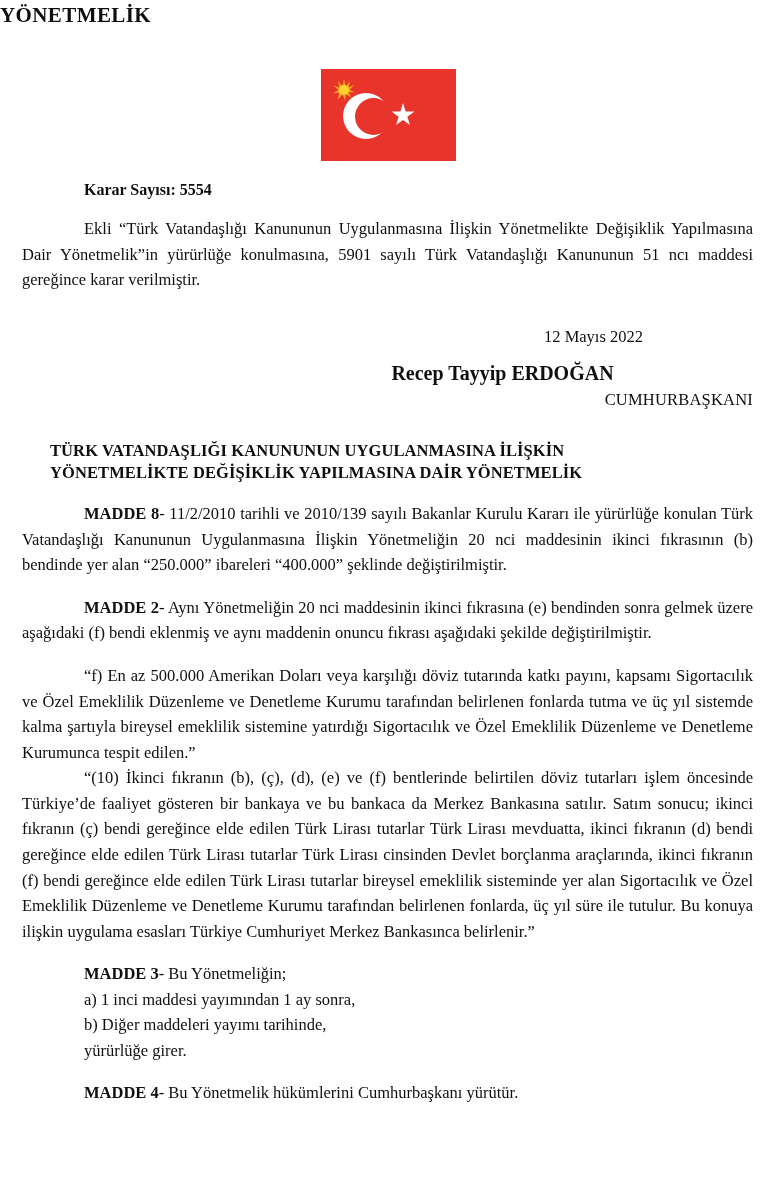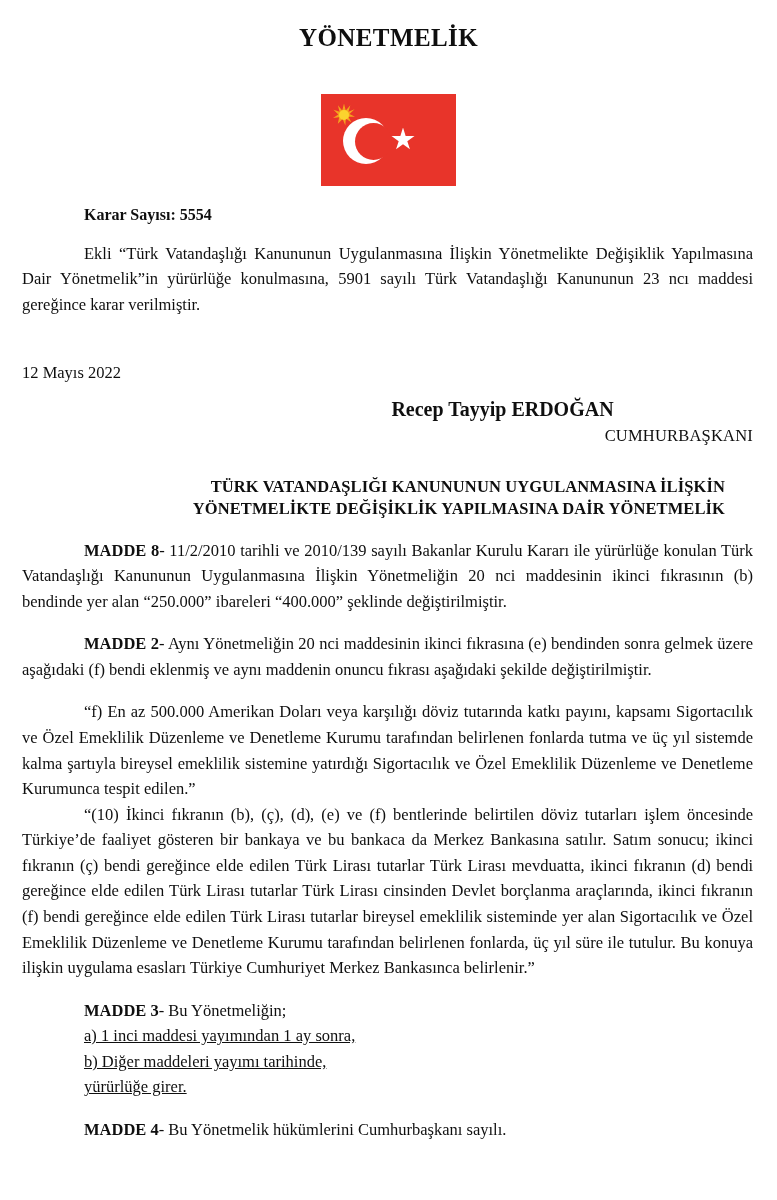--- a/index.html
+++ b/index.html
@@ -19,27 +19,26 @@
     width: 777px;
     height: 1200px;
     margin: 0 auto;
     background: #ffffff;
     overflow: hidden;
     box-sizing: border-box;
   }
 
   
   .doc-heading {
-    text-align: center;
-    font-weight: bold;
-    font-size: 25px;
+    text-align: left;
+    font-weight: bold;
+    font-size: 21px;
     letter-spacing: 0.4px;
     padding-top: 4px;
     line-height: 1.1;
-    margin-top: 20px;
   }
 
   
   .flag-wrap {
     margin-top: 42px;
     display: flex;
     justify-content: center;
   }
 
   .flag {
@@ -137,22 +136,22 @@
     margin-top: 17px;
   }
 
   .para b {
     font-weight: bold;
   }
 
   
   .date-line {
     font-size: 16.5px;
-    text-align: left;
-    margin-top: 46px;
+    text-align: right;
+    margin-top: 34px;
     padding-right: 110px;
   }
 
   .sign-block {
     margin-top: 12px;
     text-align: center;
     padding-left: 230px;
     line-height: 1.45;
   }
 
@@ -163,41 +162,40 @@
 
   .sign-title {
     font-size: 16.5px;
     letter-spacing: 0.2px;
     text-align: right;
   }
 
   
   .reg-title {
     margin-top: 28px;
-    text-align: right;
+    text-align: left;
     font-weight: bold;
     font-size: 16.5px;
     line-height: 1.35;
     letter-spacing: 0.1px;
     padding: 0 28px;
   }
 
   .reg-title .t-line {
     display: block;
   }
 
   
   .madde3-lines {
     font-size: 16.5px;
     line-height: 1.55;
     padding-left: 62px;
   }
   .madde3-lines .l {
     display: block;
-    text-decoration: underline;
   }
 </style>
 </head>
 <body>
 
 <div class="page">
 
   <div class="doc-heading">YÖNETMELİK</div>
 
   <div class="flag-wrap">
@@ -209,21 +207,21 @@
       <div class="crescent-outer"></div>
       <div class="crescent-inner"></div>
       <div class="flag-star"></div>
     </div>
   </div>
 
   <div class="body-area">
 
     <div class="decision-no">Karar Sayısı: 5554</div>
 
-    <p class="para gap-top">Ekli “Türk Vatandaşlığı Kanununun Uygulanmasına İlişkin Yönetmelikte Değişiklik Yapılmasına Dair Yönetmelik”in yürürlüğe konulmasına, 5901 sayılı Türk Vatandaşlığı Kanununun 23 ncı maddesi gereğince karar verilmiştir.</p>
+    <p class="para gap-top">Ekli “Türk Vatandaşlığı Kanununun Uygulanmasına İlişkin Yönetmelikte Değişiklik Yapılmasına Dair Yönetmelik”in yürürlüğe konulmasına, 5901 sayılı Türk Vatandaşlığı Kanununun 51 ncı maddesi gereğince karar verilmiştir.</p>
 
     <div class="date-line">12 Mayıs 2022</div>
 
     <div class="sign-block">
       <div class="sign-name">Recep Tayyip ERDOĞAN</div>
       <div class="sign-title">CUMHURBAŞKANI</div>
     </div>
 
     <div class="reg-title">
       <span class="t-line">TÜRK VATANDAŞLIĞI KANUNUNUN UYGULANMASINA İLİŞKİN</span>
@@ -239,16 +237,16 @@
     <p class="para">“(10) İkinci fıkranın (b), (ç), (d), (e) ve (f) bentlerinde belirtilen döviz tutarları işlem öncesinde Türkiye’de faaliyet gösteren bir bankaya ve bu bankaca da Merkez Bankasına satılır. Satım sonucu; ikinci fıkranın (ç) bendi gereğince elde edilen Türk Lirası tutarlar Türk Lirası mevduatta, ikinci fıkranın (d) bendi gereğince elde edilen Türk Lirası tutarlar Türk Lirası cinsinden Devlet borçlanma araçlarında, ikinci fıkranın (f) bendi gereğince elde edilen Türk Lirası tutarlar bireysel emeklilik sisteminde yer alan Sigortacılık ve Özel Emeklilik Düzenleme ve Denetleme Kurumu tarafından belirlenen fonlarda, üç yıl süre ile tutulur. Bu konuya ilişkin uygulama esasları Türkiye Cumhuriyet Merkez Bankasınca belirlenir.”</p>
 
     <p class="para gap-top"><b>MADDE 3</b><span>- </span><span>Bu Yönetmeliğin;</span></p>
 
     <div class="madde3-lines">
       <span class="l">a) 1 inci maddesi yayımından 1 ay sonra,</span>
       <span class="l">b) Diğer maddeleri yayımı tarihinde,</span>
       <span class="l">yürürlüğe girer.</span>
     </div>
 
-    <p class="para gap-top"><b>MADDE 4</b><span>- </span><span>Bu Yönetmelik hükümlerini Cumhurbaşkanı sayılı.</span></p>
+    <p class="para gap-top"><b>MADDE 4</b><span>- </span><span>Bu Yönetmelik hükümlerini Cumhurbaşkanı yürütür.</span></p>
 
   </div>
 </div>
 
 </body></html>

